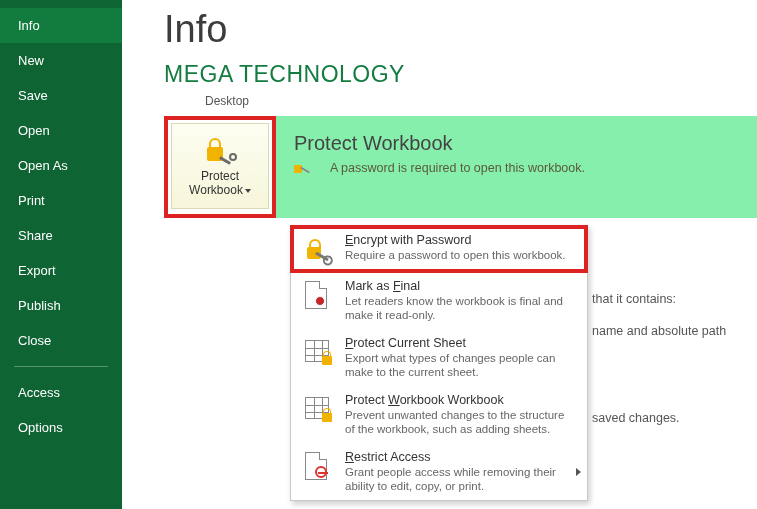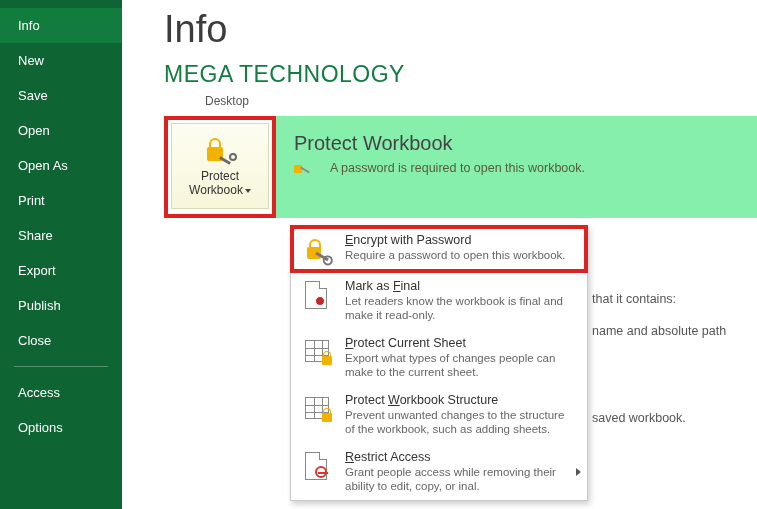--- a/index.html
+++ b/index.html
@@ -157,34 +157,34 @@
           <div class="d">Export what types of changes people can make to the current sheet.</div>
         </div>
       </div>
       <div class="menu-item">
         <div class="menu-icon">
             <span class="ic-grid">
               <span class="mini-lock"></span>
             </span>
           </div>
         <div class="menu-txt">
-          <div class="t"><span>Protect </span><span class="ul">W</span><span>orkbook Structure</span></div>
+          <div class="t"><span>Protect </span><span class="ul">W</span><span>orkbook Workbook</span></div>
           <div class="d">Prevent unwanted changes to the structure of the workbook, such as adding sheets.</div>
         </div>
       </div>
       <div class="menu-item">
         <div class="menu-icon ic-restrict">
             <span class="ic-page"></span>
             <span class="circ"></span>
           </div>
         <div class="menu-txt">
           <div class="t"><span></span><span class="ul">R</span><span>estrict Access</span></div>
-          <div class="d">Grant people access while removing their ability to edit, copy, or inal.</div>
+          <div class="d">Grant people access while removing their ability to edit, copy, or print.</div>
         </div>
         <span class="submenu-caret"></span>
       </div>
     </div>
 
     <div class="bg-text bg1">that it contains:</div>
     <div class="bg-text bg2">name and absolute path</div>
-    <div class="bg-text bg4">saved workbook.</div>
+    <div class="bg-text bg4">saved changes.</div>
   </main>
 </div>
 
 </body></html>

